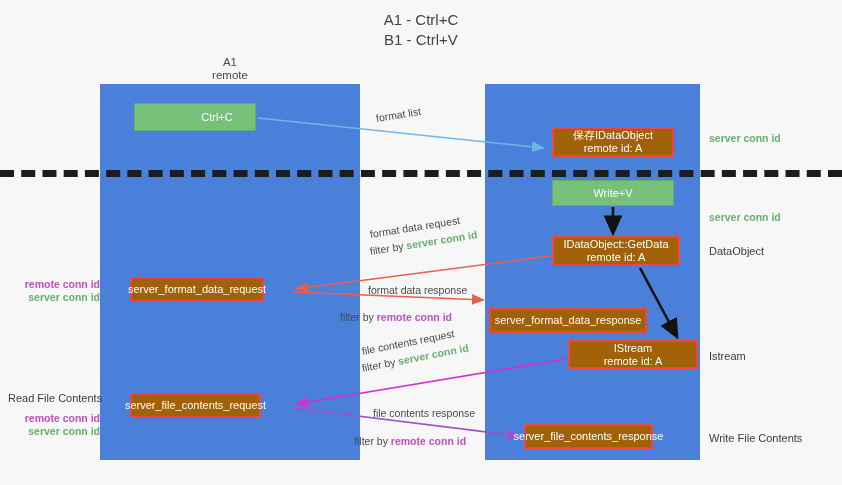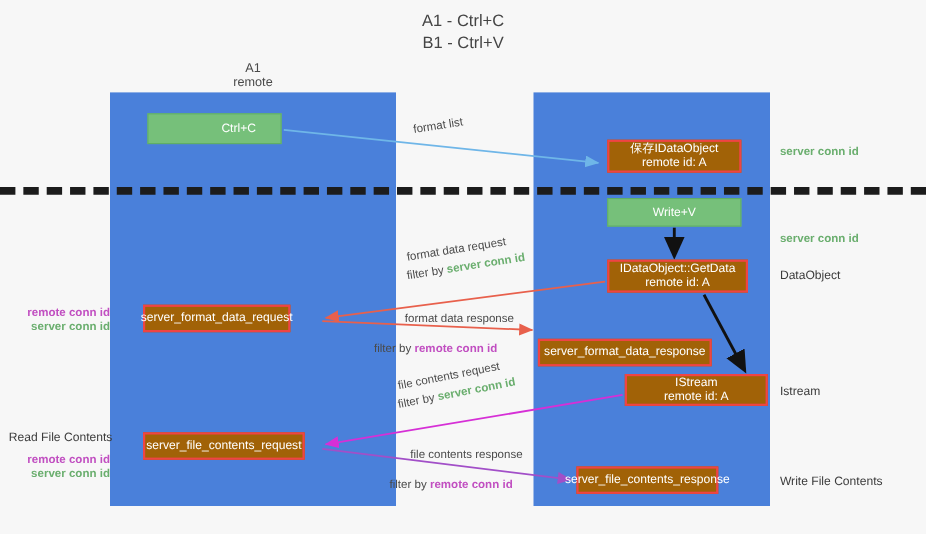--- a/index.html
+++ b/index.html
@@ -39,21 +39,21 @@
   .box.green{background:#76c07a;border:1px solid #5fae67;}
   .box.orange{background:#a16207;border:2px solid #ef4444;}
 
   #b-ctrlc{left:134px;top:103px;width:122px;height:28px;padding-left:44px;}
   #b-idataobj{left:552px;top:127px;width:122px;height:30px;}
   #b-ctrlv{left:552px;top:180px;width:122px;height:26px;}
   #b-getdata{left:552px;top:236px;width:128px;height:30px;}
   #b-fmtreq{left:130px;top:277px;width:134px;height:25px;}
   #b-fmtresp{left:489px;top:288px;width:158px;height:25px;margin-top:20px;}
   #b-istream{left:568px;top:340px;width:130px;height:29px;}
-  #b-filereq{left:130px;top:393px;width:147px;height:25px;}
+  #b-filereq{left:130px;top:393px;width:131px;height:25px;}
   #b-fileresp{left:524px;top:424px;width:129px;height:25px;}
 
   .dash{
     left:0;top:170px;width:842px;height:0;
     border-top:7px dashed #1c1c1c;
   }
 
   .lbl{font-size:10.5px;line-height:13px;color:#4a4a4a;white-space:nowrap;}
   .lbl.green{color:#6aae6e;font-weight:bold;}
   .lbl.purple{color:#c14fc1;font-weight:bold;}

